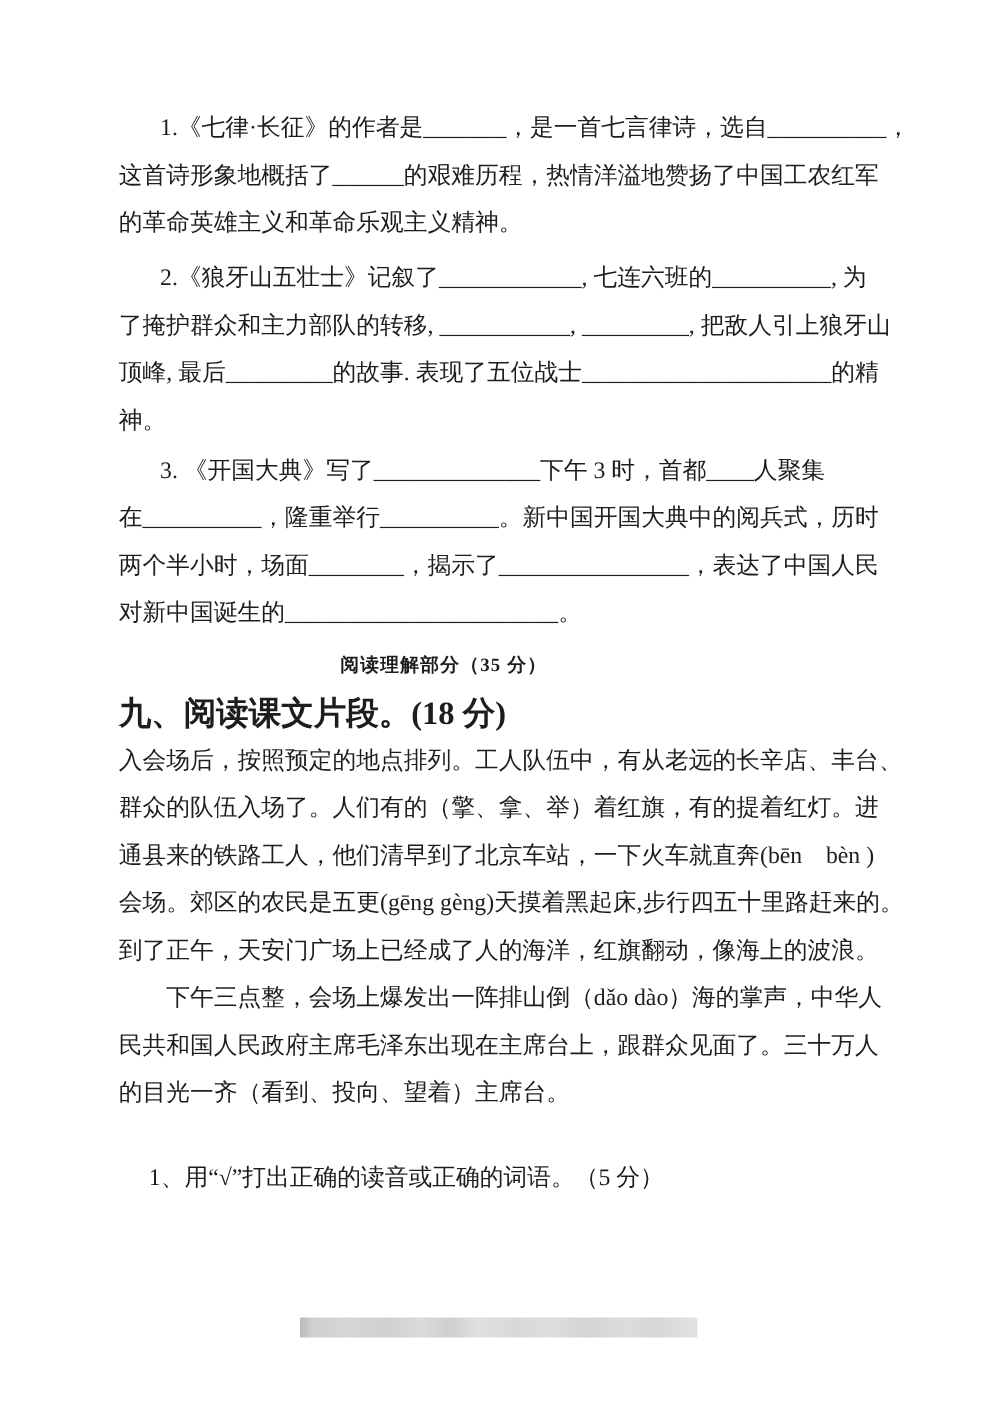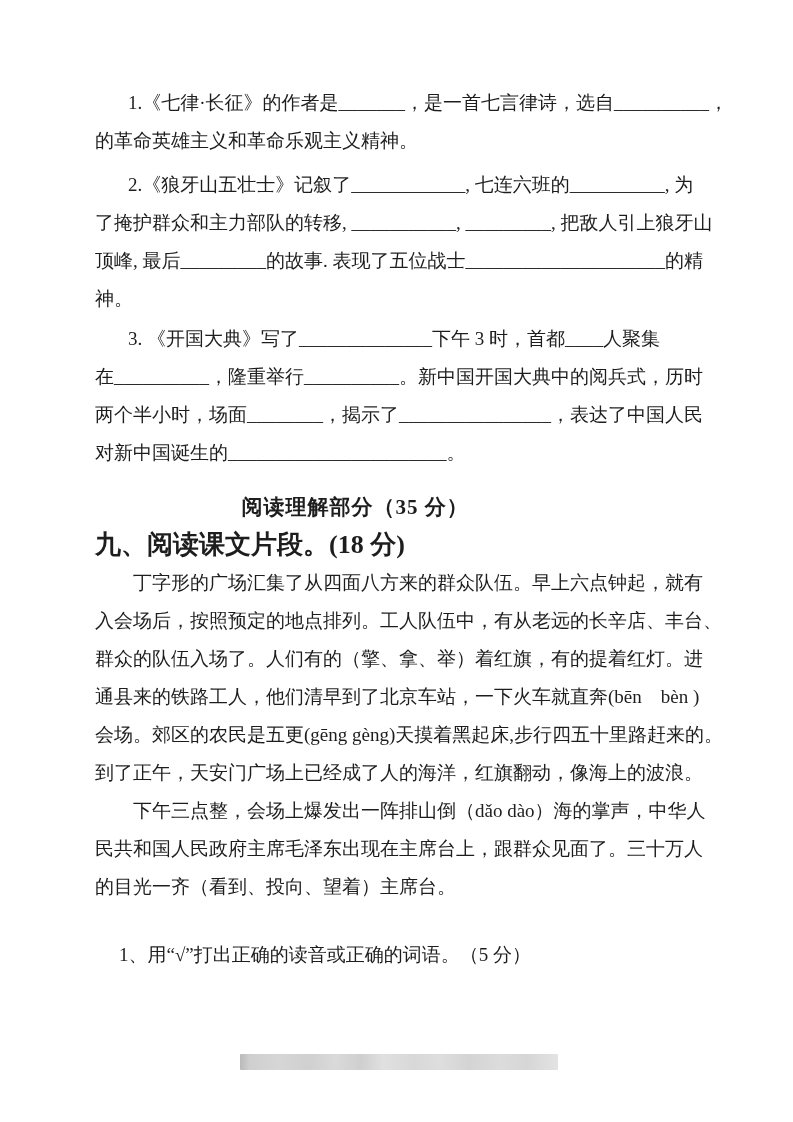--- a/index.html
+++ b/index.html
@@ -20,23 +20,23 @@
     line-height: 38px;
     color: #1d1d1d;
     background: #ffffff;
   }
   .line { white-space: nowrap; }
   .indent-q { text-indent: 33px; }
   .indent-p { text-indent: 38px; }
   .block-q2 { margin-top: 6px; font-family: Liberation Serif, serif; }
   .block-q3 { margin-top: 2px; }
   .section-title {
-    margin-top: 16px;
+    margin-top: 4px;
     text-align: center;
-    font-size: 21px;
+    font-size: 15px;
     font-weight: bold;
     line-height: 38px;
     letter-spacing: 1px;
   }
   .exercise-title {
     font-size: 26px;
     font-weight: bold;
     line-height: 38px;
     white-space: nowrap;
   }
@@ -53,20 +53,21 @@
     border-radius: 1px;
   }
 </style>
 </head>
 <body>
 
 <div class="page">
 
   <section class="block">
     <div class="line indent-q">1.《七律·长征》的作者是_______，是一首七言律诗，选自__________，</div>
+    <div class="line">这首诗形象地概括了______的艰难历程，热情洋溢地赞扬了中国工农红军</div>
     <div class="line">的革命英雄主义和革命乐观主义精神。</div>
   </section>
 
   <section class="block block-q2">
     <div class="line indent-q">2.《狼牙山五壮士》记叙了____________, 七连六班的__________, 为</div>
     <div class="line">了掩护群众和主力部队的转移, ___________, _________, 把敌人引上狼牙山</div>
     <div class="line">顶峰, 最后_________的故事. 表现了五位战士_____________________的精</div>
     <div class="line">神。</div>
   </section>
 
@@ -75,21 +76,20 @@
     <div class="line">在__________，隆重举行__________。新中国开国大典中的阅兵式，历时</div>
     <div class="line">两个半小时，场面________，揭示了________________，表达了中国人民</div>
     <div class="line">对新中国诞生的_______________________。</div>
   </section>
 
   <div class="section-title">阅读理解部分（35 分）</div>
 
   <div class="exercise-title">九、阅读课文片段。(18 分)</div>
 
   <section class="block">
-    <div class="line indent-p">丁字形的广场汇集了从四面八方来的群众队伍。早上六点钟起，就有</div>
     <div class="line">入会场后，按照预定的地点排列。工人队伍中，有从老远的长辛店、丰台、</div>
     <div class="line">群众的队伍入场了。人们有的（擎、拿、举）着红旗，有的提着红灯。进</div>
     <div class="line">通县来的铁路工人，他们清早到了北京车站，一下火车就直奔(bēn　bèn )</div>
     <div class="line">会场。郊区的农民是五更(gēng gèng)天摸着黑起床,步行四五十里路赶来的。</div>
     <div class="line">到了正午，天安门广场上已经成了人的海洋，红旗翻动，像海上的波浪。</div>
   </section>
 
   <section class="block">
     <div class="line indent-p">下午三点整，会场上爆发出一阵排山倒（dǎo dào）海的掌声，中华人</div>
     <div class="line">民共和国人民政府主席毛泽东出现在主席台上，跟群众见面了。三十万人</div>

